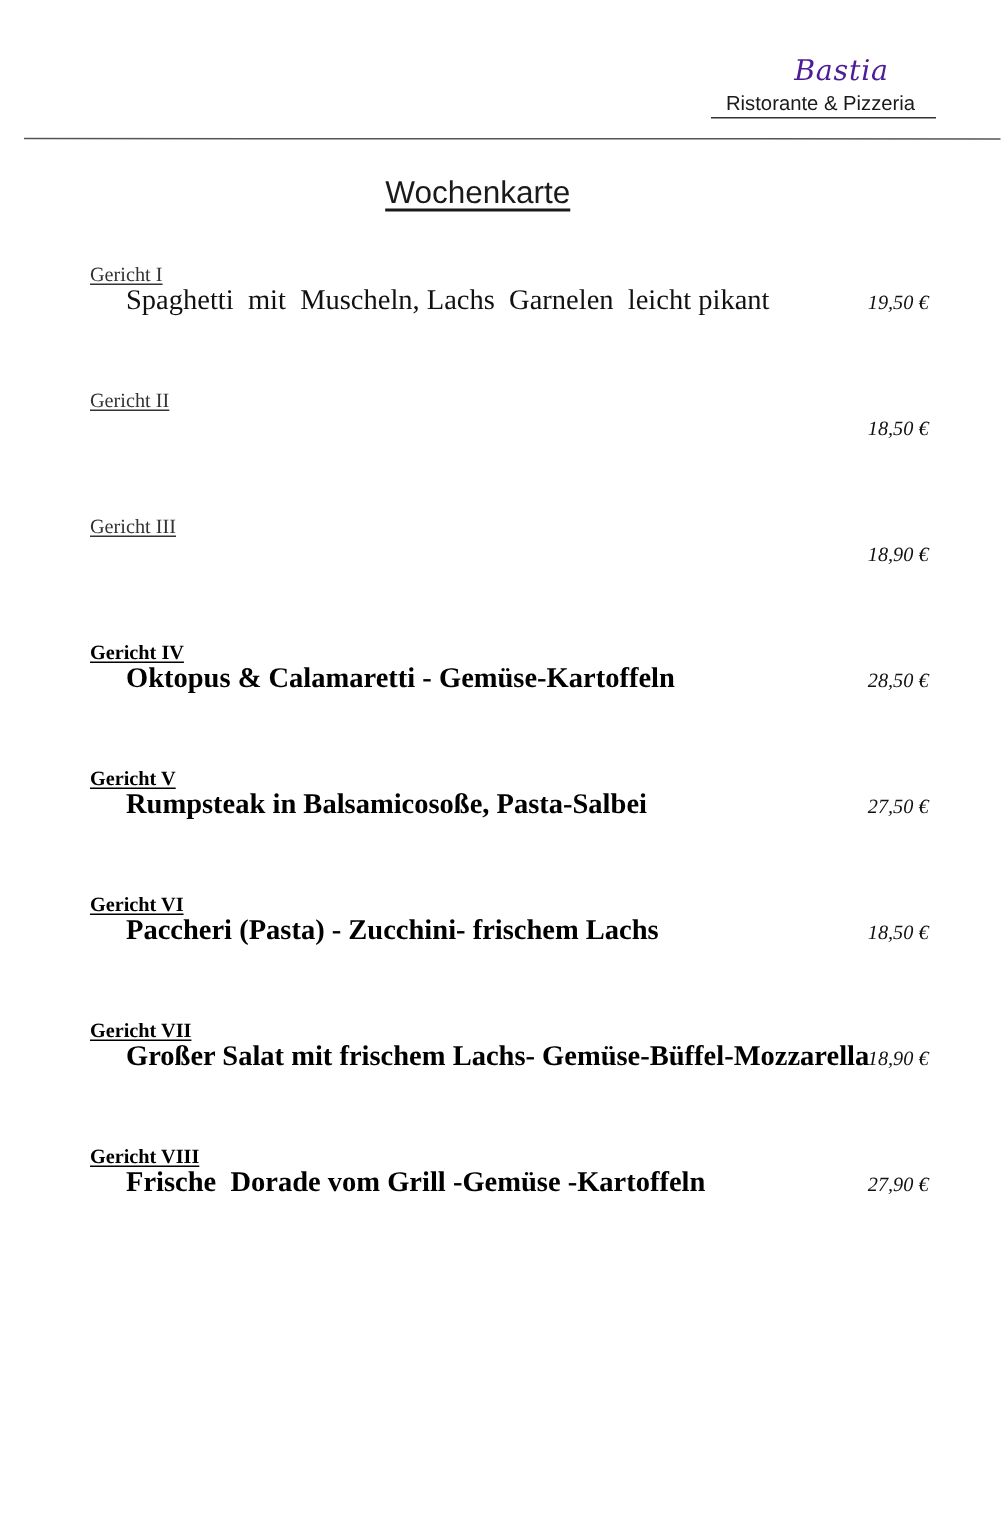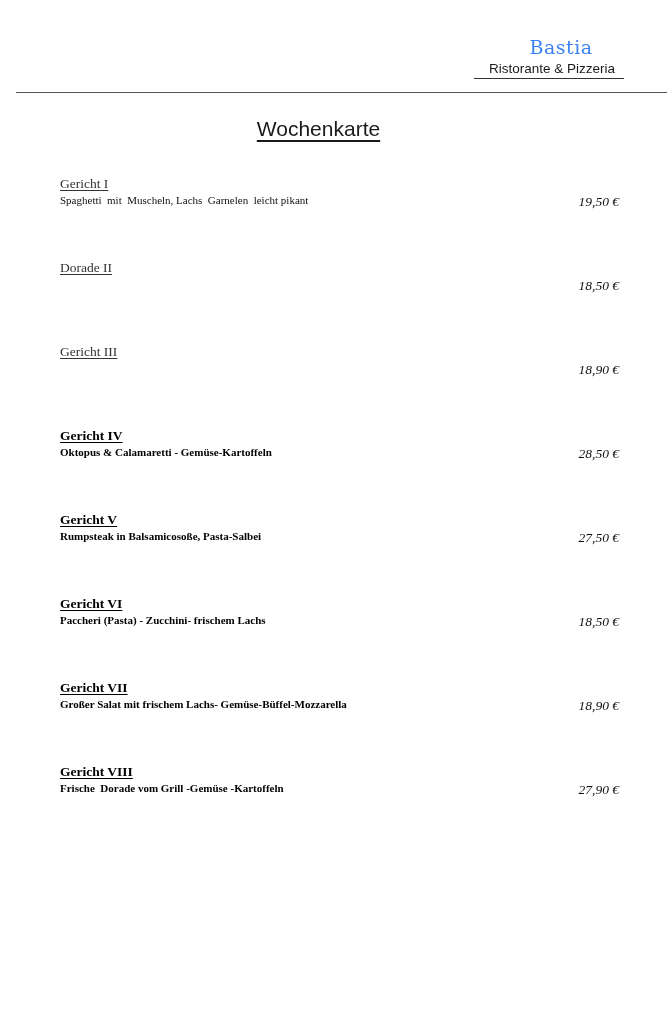--- a/index.html
+++ b/index.html
@@ -17,35 +17,36 @@
     }
     .brand {
       position: absolute;
       top: 36px;
       left: 474px;
       width: 150px;
       text-align: center;
     }
     .brand-name {
       font-family: "DejaVu Serif", serif;
+      font-style: italic;
       font-size: 19px;
-      color: #3b82f6;
+      color: #4c1d95;
       line-height: 22px;
       letter-spacing: 0.5px;
       padding-left: 24px;
     }
     .brand-sub {
       font-family: "Liberation Sans", sans-serif;
       font-size: 13.5px;
       color: #1a1a1a;
       line-height: 18px;
       margin-top: 2px;
       border-bottom: 1px solid #333;
       padding-left: 10px;
-      text-align: center;
+      text-align: left;
       padding-right: 4px;
     }
     .header-rule {
       position: absolute;
       top: 92px;
       left: 16px;
       width: 651px;
       height: 0;
       border-top: 1.3px solid #555;
       transform: rotate(0.02deg);
@@ -78,24 +79,25 @@
     .dish-label {
       font-size: 13.5px;
       color: #333;
       text-decoration: underline;
       text-underline-offset: 2px;
       text-decoration-thickness: 1px;
       line-height: 17px;
       display: inline-block;
     }
     .dish-desc {
-      font-size: 11px;
+      font-size: 19px;
       color: #111;
       line-height: 17px;
       white-space: pre;
+      margin-left: 24px;
     }
     .dish-price {
       position: absolute;
       right: 11px;
       top: 19px;
       font-size: 13.5px;
       color: #111;
       line-height: 17px;
       font-style: italic;
     }
@@ -119,21 +121,21 @@
   <span>Wochenkarte</span>
 </div>
 
 <div class="menu">
   <div class="dish">
     <div class="dish-label">Gericht I</div>
     <div class="dish-desc">Spaghetti  mit  Muscheln, Lachs  Garnelen  leicht pikant</div>
     <div class="dish-price">19,50 €</div>
   </div>
   <div class="dish">
-    <div class="dish-label">Dorade II</div>
+    <div class="dish-label">Gericht II</div>
     <div class="dish-price">18,50 €</div>
   </div>
   <div class="dish">
     <div class="dish-label">Gericht III</div>
     <div class="dish-price">18,90 €</div>
   </div>
   <div class="dish heavy">
     <div class="dish-label">Gericht IV</div>
     <div class="dish-desc">Oktopus &amp; Calamaretti - Gemüse-Kartoffeln</div>
     <div class="dish-price">28,50 €</div>

